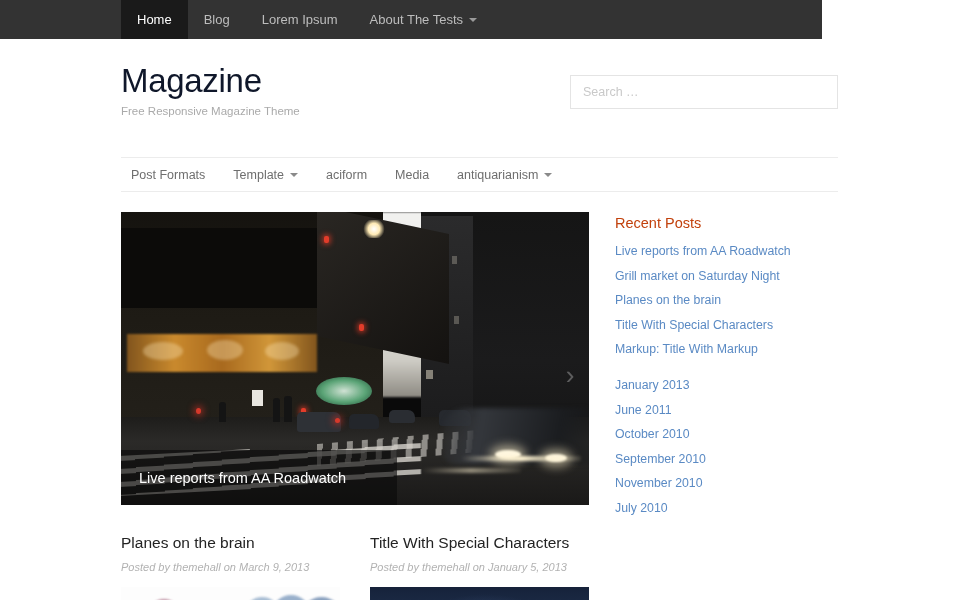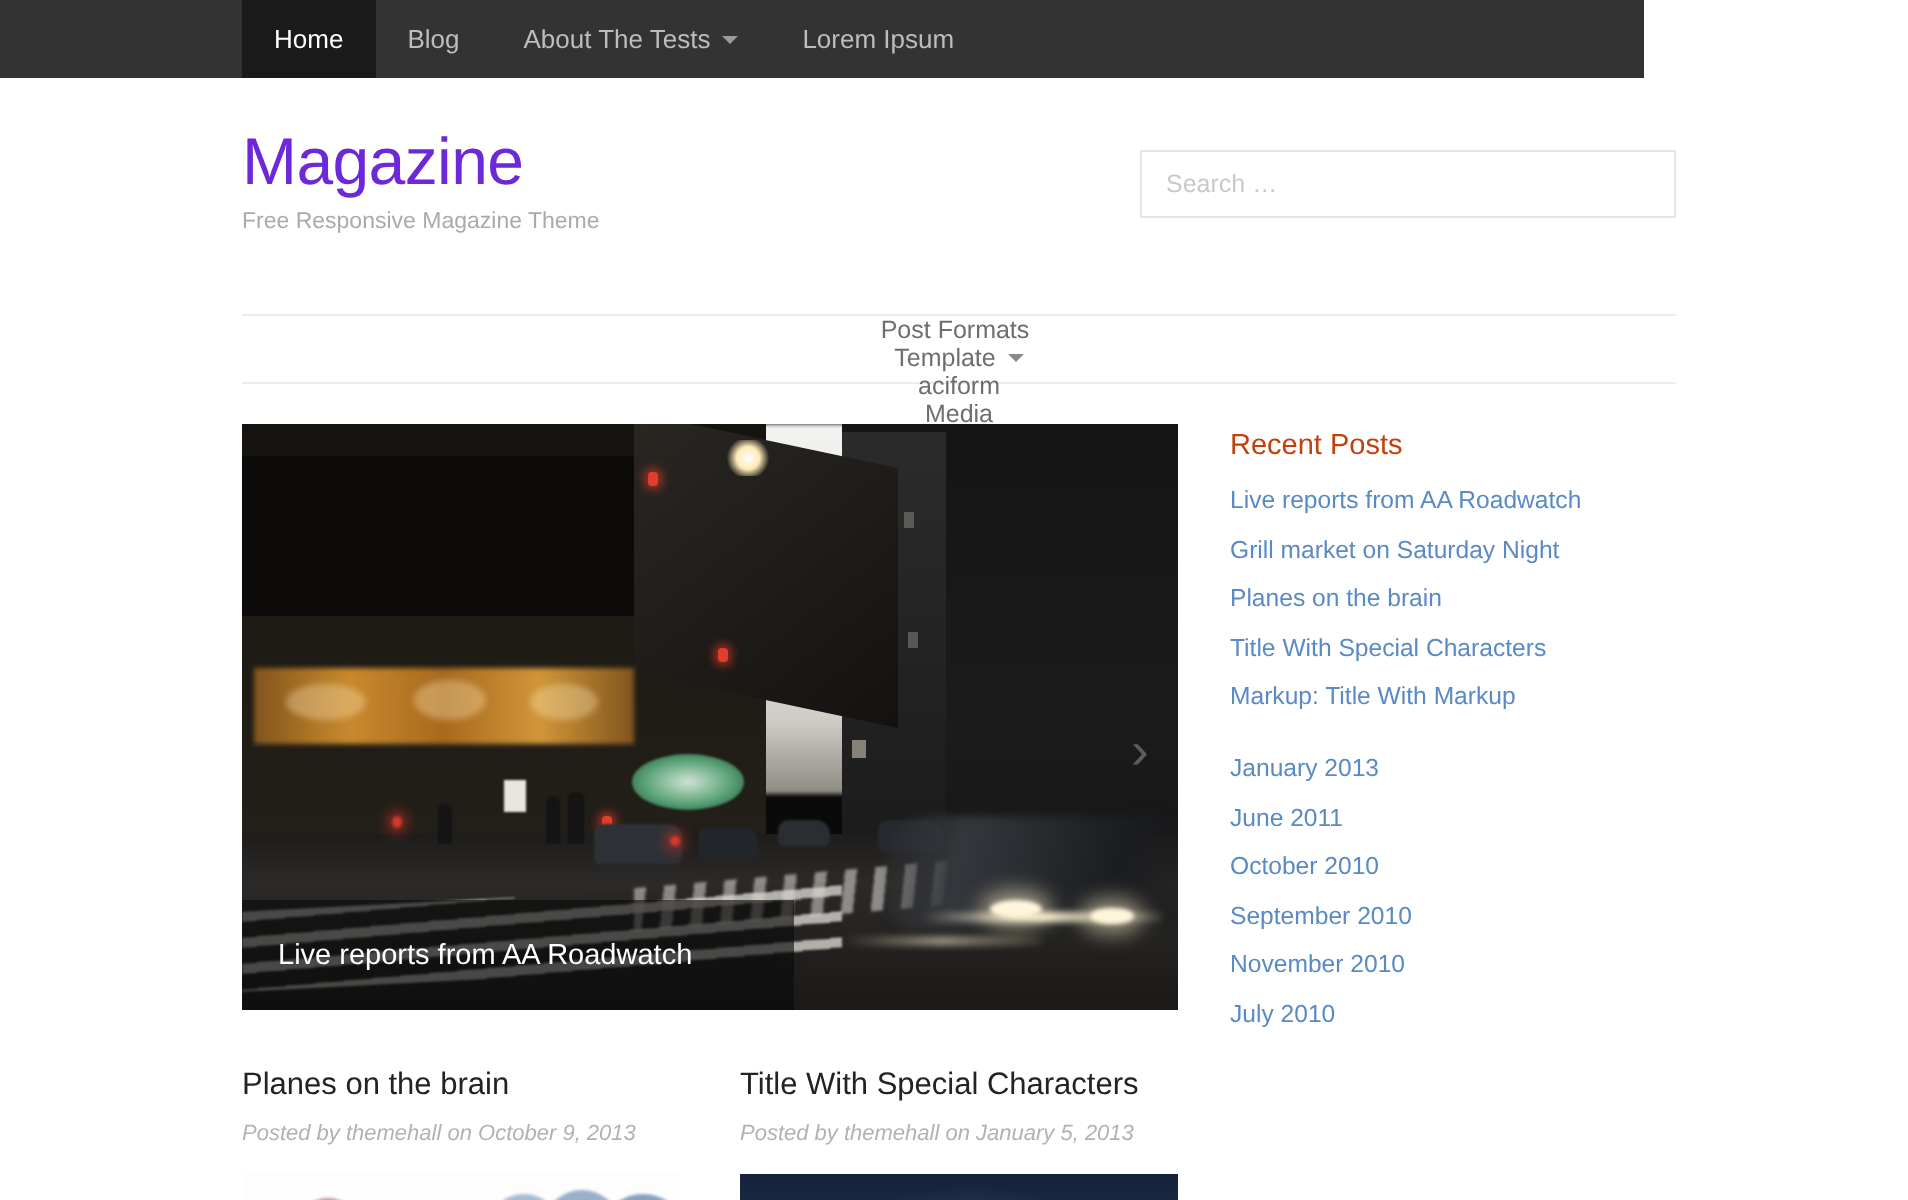--- a/index.html
+++ b/index.html
@@ -48,21 +48,21 @@
   .siteheader {
     display: flex;
     justify-content: space-between;
     align-items: flex-start;
     padding-top: 22px;
     height: 112px;
   }
   .brand-title {
     font-size: 33px;
     font-weight: normal;
-    color: #6d28d9;
+    color: #0f172a;
     letter-spacing: -0.3px;
     line-height: 40px;
   }
   .brand-tagline {
     font-size: 11.5px;
     color: #aaaaaa;
     margin-top: 4px;
   }
   .search-wrap { padding-top: 14px; }
   .search-input {
@@ -78,21 +78,20 @@
   .search-input::placeholder { color: #c9c9c9; }
 
   
   .subnav {
     border-top: 1px solid #ececec;
     border-bottom: 1px solid #ececec;
     height: 35px;
     display: flex;
     align-items: center;
     margin-top: 6px;
-    flex-direction: column;
   }
   .subnav-item {
     font-size: 12.5px;
     color: #6e6e6e;
     padding: 0 14px;
     cursor: pointer;
     white-space: nowrap;
     display: flex; align-items: center;
   }
   .subnav-item:first-child { padding-left: 10px; }
@@ -309,25 +308,25 @@
 <body>
 
 <nav class="topnav">
   <div class="topnav-item active">
     <span>Home</span>
   </div>
   <div class="topnav-item">
     <span>Blog</span>
   </div>
   <div class="topnav-item">
+    <span>Lorem Ipsum</span>
+  </div>
+  <div class="topnav-item">
     <span>About The Tests</span>
     <span class="caret"></span>
-  </div>
-  <div class="topnav-item">
-    <span>Lorem Ipsum</span>
   </div>
 </nav>
 
 <div class="wrap">
  <div class="inner">
 
   <header class="siteheader">
     <div>
       <h1 class="brand-title">Magazine</h1>
       <div class="brand-tagline">Free Responsive Magazine Theme</div>
@@ -420,21 +419,21 @@
 
         <div class="hero-caption">
           <span class="hero-caption-text">Live reports from AA Roadwatch</span>
         </div>
         <div class="hero-next">›</div>
       </section>
 
       <div class="postgrid">
         <article class="post">
           <h2 class="post-title">Planes on the brain</h2>
-          <div class="post-meta">Posted by themehall on October 9, 2013</div>
+          <div class="post-meta">Posted by themehall on March 9, 2013</div>
           <div class="post-thumb">
             <div class="thumb-trees">
               <div class="crown" style="left:28px;width:30px;height:28px;background:#b9879a;"></div>
 
               <div class="crown" style="left:124px;width:34px;height:30px;background:#9fb6cf;"></div>
               <div class="crown" style="left:152px;width:36px;height:32px;background:#8fa8c6;"></div>
               <div class="crown" style="left:182px;width:37px;height:30px;background:#7e97b8;"></div>
             </div>
           </div>
         </article>

